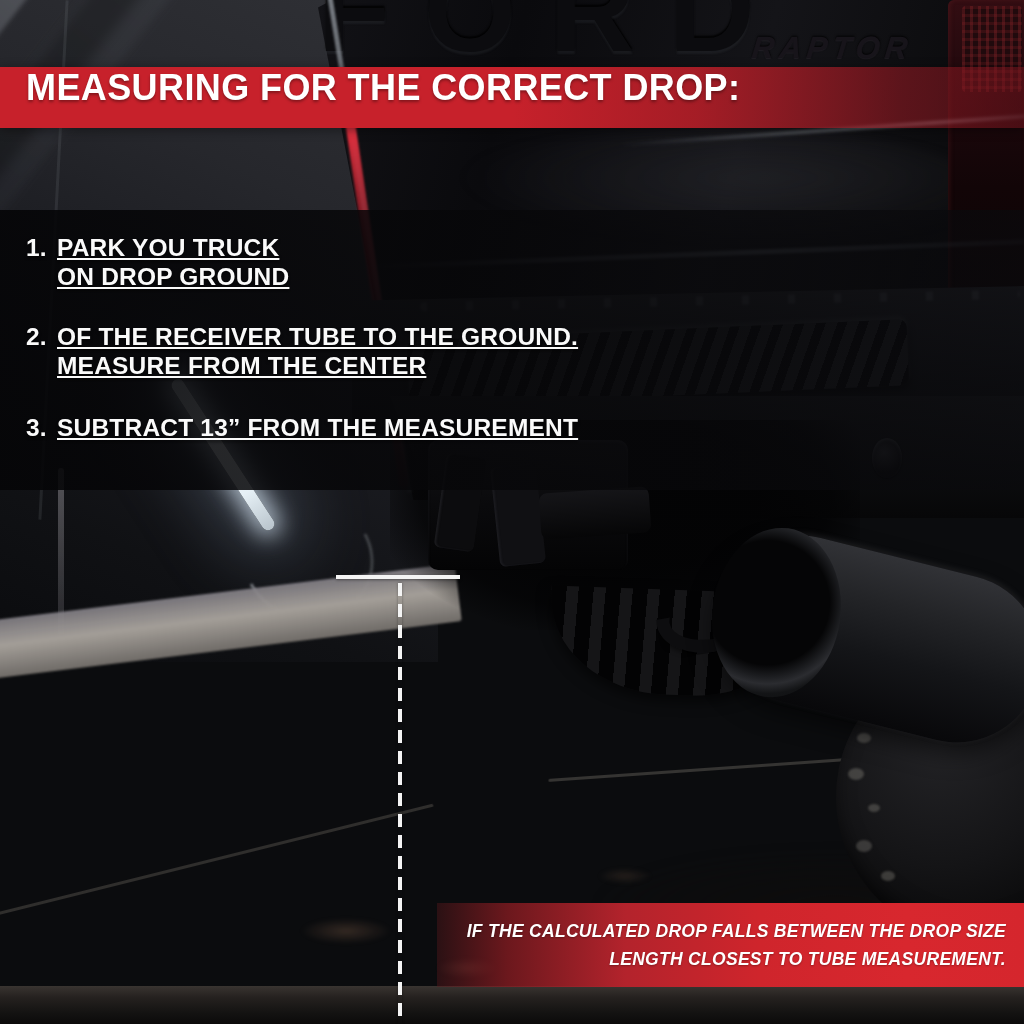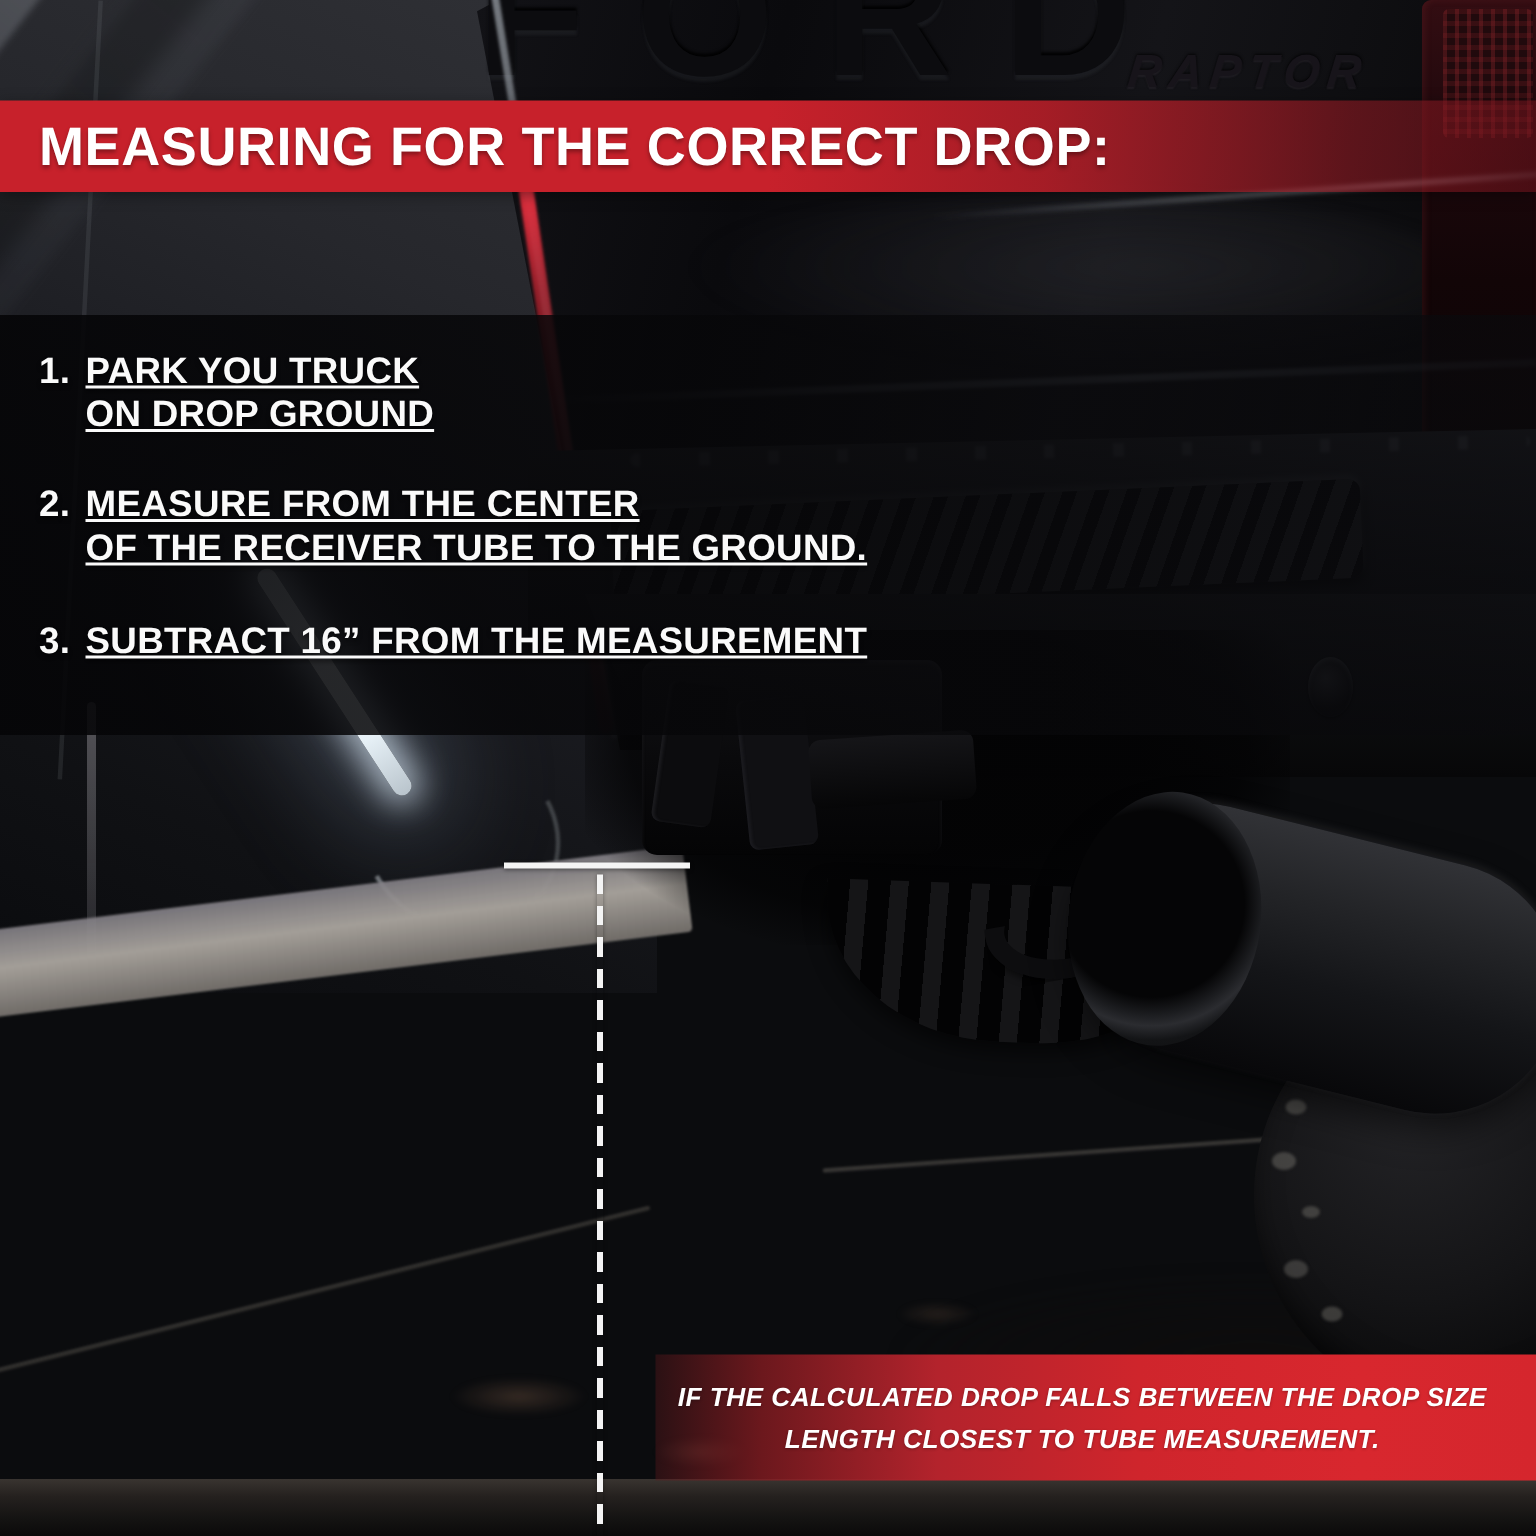--- a/index.html
+++ b/index.html
@@ -121,40 +121,40 @@
     transform:rotate(14deg);transform-origin:left center;
     background:linear-gradient(180deg,#313236 0%,#232427 28%,#141518 60%,#08080a 100%);
     box-shadow:0 -2px 6px rgba(120,124,130,.18),0 10px 24px rgba(0,0,0,.55);}
   .exhaust-open{left:-4px;top:-2px;width:128px;height:170px;border-radius:50%;transform:rotate(-6deg);
     background:radial-gradient(circle at 42% 45%,#050506 52%,#1c1d20 62%,#2b2c30 68%,#131416 76%,#0a0a0c 100%);}
 
   
   .bottom-bar{left:0;top:986px;width:1024px;height:38px;
     background:linear-gradient(180deg,#393430 0%,#25211f 30%,#141312 70%,#0b0a0a 100%);}
 
-  .banner{left:0;top:67px;width:1024px;height:61px;display:flex;align-items:center;
+  .banner{left:0;top:67px;width:1024px;height:61px;display:flex;
     background:linear-gradient(90deg,#c7212b 0%,#c7212b 50%,rgba(185,30,40,.88) 68%,rgba(140,24,33,.62) 88%,rgba(120,20,29,.5) 100%);
     box-shadow:0 2px 10px rgba(0,0,0,.4);}
   .banner-title{position:static;margin-left:26px;font-size:36px;font-weight:700;letter-spacing:.4px;color:#ffffff;
     text-shadow:0 2px 3px rgba(0,0,0,.35);white-space:nowrap;}
 
   .instructions{left:0;top:210px;width:1024px;height:280px;
     background:linear-gradient(90deg,rgba(5,5,7,.9) 0%,rgba(7,7,9,.82) 50%,rgba(10,10,13,.68) 100%);}
   .step-item{left:0;width:1024px;color:#fafafa;font-weight:700;font-size:24.5px;line-height:29px;
     letter-spacing:.2px;text-shadow:0 2px 3px rgba(0,0,0,.55);}
   .step-item .num{position:absolute;left:26px;top:0;}
   .step-item .lines{position:relative;margin-left:57px;text-decoration:underline;}
   .step-item .lines span{position:static;display:block;}
   .step-1{top:23px;} .step-2{top:112px;} .step-3{top:203px;}
 
   .note{left:437px;top:903px;width:587px;height:84px;display:flex;flex-direction:column;justify-content:center;
     text-align:right;padding-right:18px;
     background:linear-gradient(90deg,rgba(90,24,28,.4) 0%,rgba(140,28,34,.75) 12%,#b3232c 32%,#cf252c 55%,#d8272e 80%,#d5262d 100%);}
   .note-line{position:static;display:block;font-size:17.5px;line-height:28px;font-style:italic;font-weight:700;
-    color:#ffffff;letter-spacing:.3px;text-shadow:0 1px 2px rgba(0,0,0,.3);white-space:nowrap;text-align:center;}
+    color:#ffffff;letter-spacing:.3px;text-shadow:0 1px 2px rgba(0,0,0,.3);white-space:nowrap;}
 
   .measure-h{left:336px;top:575px;width:124px;height:4px;background:#f4f4f4;box-shadow:0 1px 3px rgba(0,0,0,.4);}
   .measure-v{left:398px;top:583px;width:4px;height:441px;
     background:repeating-linear-gradient(180deg,#f4f4f4 0 13px,transparent 13px 21px);
     box-shadow:0 0 3px rgba(0,0,0,.35);}
 </style>
 </head>
 <body>
 
 <div class="stage">
@@ -219,28 +219,28 @@
     <div class="step-item step-1">
       <span class="num">1.</span>
       <div class="lines">
         <span>PARK YOU TRUCK</span>
         <span>ON DROP GROUND</span>
       </div>
     </div>
     <div class="step-item step-2">
       <span class="num">2.</span>
       <div class="lines">
+        <span>OF THE RECEIVER TUBE TO THE GROUND.</span>
         <span>MEASURE FROM THE CENTER</span>
-        <span>OF THE RECEIVER TUBE TO THE GROUND.</span>
       </div>
     </div>
     <div class="step-item step-3">
       <span class="num">3.</span>
       <div class="lines">
-        <span>SUBTRACT 16” FROM THE MEASUREMENT</span>
+        <span>SUBTRACT 13” FROM THE MEASUREMENT</span>
       </div>
     </div>
   </div>
 
   <div class="note">
     <span class="note-line">IF THE CALCULATED DROP FALLS BETWEEN THE DROP SIZE</span>
     <span class="note-line">LENGTH CLOSEST TO TUBE MEASUREMENT.</span>
   </div>
 
   <div class="measure-h"></div>

